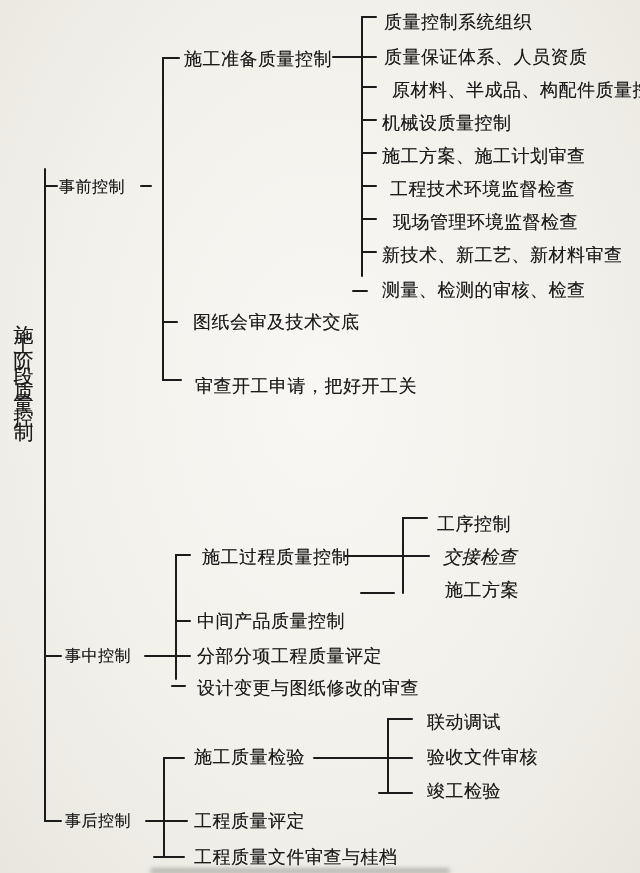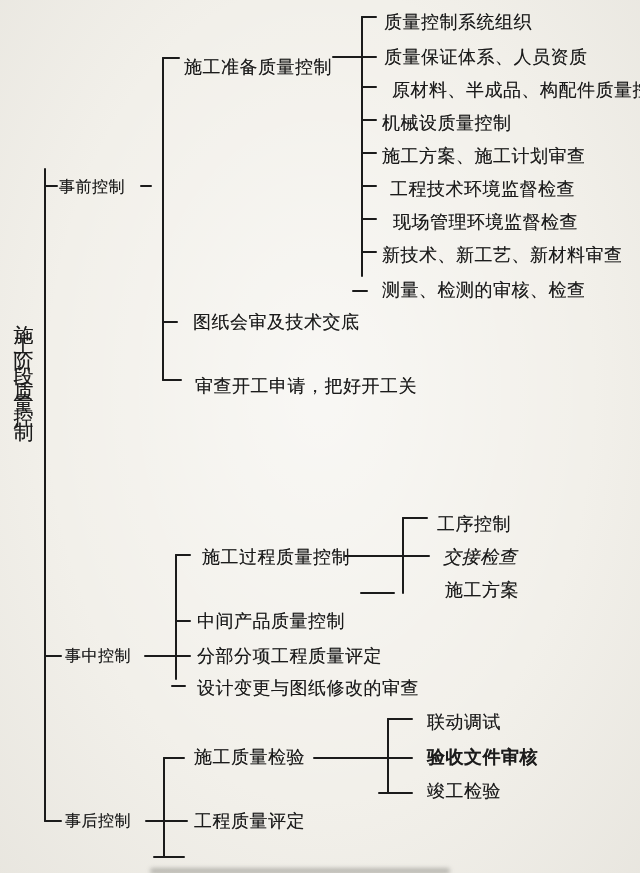--- a/index.html
+++ b/index.html
@@ -40,21 +40,21 @@
 
   <div class="hl" style="left:44px;top:185px;width:14px;"></div>
   <div class="node lv1" style="left:59px;top:176px;">事前控制</div>
   <div class="hl" style="left:140px;top:185px;width:12px;"></div>
 
   <div class="vl" style="left:162px;top:57px;height:324px;"></div>
   <div class="hl" style="left:162px;top:57px;width:18px;"></div>
   <div class="hl" style="left:162px;top:321px;width:16px;"></div>
   <div class="hl" style="left:162px;top:379px;width:20px;"></div>
 
-  <div class="node" style="left:184px;top:56px;">施工准备质量控制</div>
+  <div class="node" style="left:184px;top:48px;">施工准备质量控制</div>
   <div class="hl" style="left:332px;top:56px;width:45px;"></div>
 
   <div class="vl" style="left:361px;top:16px;height:261px;"></div>
   <div class="hl" style="left:361px;top:16px;width:16px;"></div>
   <div class="hl" style="left:361px;top:86px;width:16px;"></div>
   <div class="hl" style="left:361px;top:119px;width:16px;"></div>
   <div class="hl" style="left:361px;top:152px;width:16px;"></div>
   <div class="hl" style="left:361px;top:185px;width:16px;"></div>
   <div class="hl" style="left:361px;top:218px;width:16px;"></div>
   <div class="hl" style="left:361px;top:251px;width:16px;"></div>
@@ -106,20 +106,21 @@
   <div class="hl" style="left:153px;top:856px;width:32px;"></div>
 
   <div class="node" style="left:194px;top:746px;">施工质量检验</div>
   <div class="hl" style="left:313px;top:757px;width:100px;"></div>
 
   <div class="vl" style="left:387px;top:718px;height:75px;"></div>
   <div class="hl" style="left:387px;top:718px;width:26px;"></div>
   <div class="hl" style="left:378px;top:792px;width:35px;"></div>
 
   <div class="node" style="left:427px;top:711px;">联动调试</div>
-  <div class="node" style="left:427px;top:746px;font-weight:bold;">验收文件审核</div>
+  <div class="node" style="left:427px;top:746px;">验收文件审核</div>
   <div class="node" style="left:427px;top:780px;">竣工检验</div>
 
   <div class="node" style="left:194px;top:810px;">工程质量评定</div>
+  <div class="node" style="left:194px;top:846px;">工程质量文件审查与桂档</div>
 
   <div class="smudge"></div>
 
 </div>
 
 </body></html>

